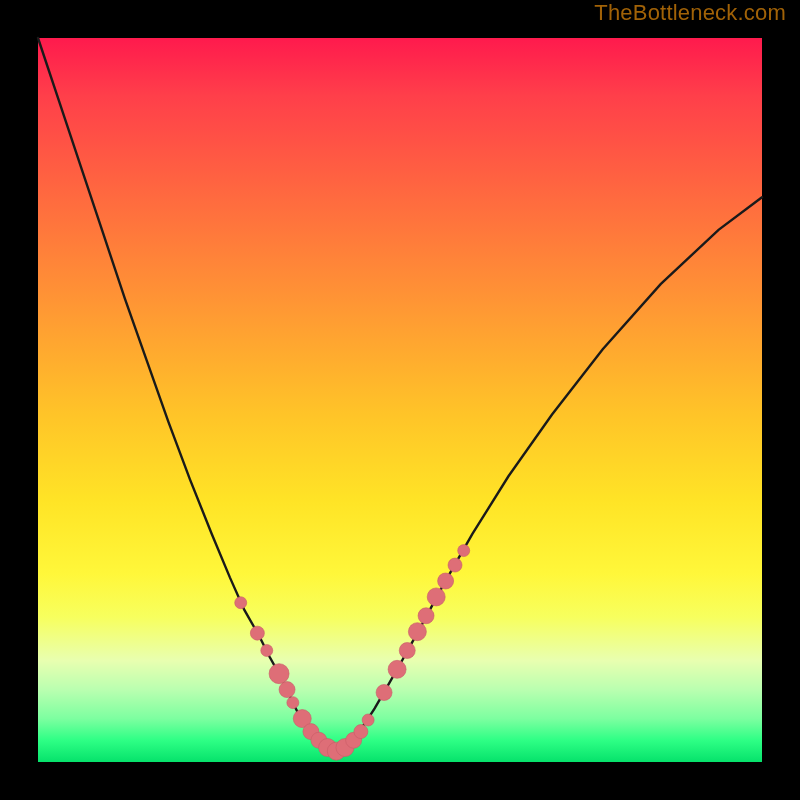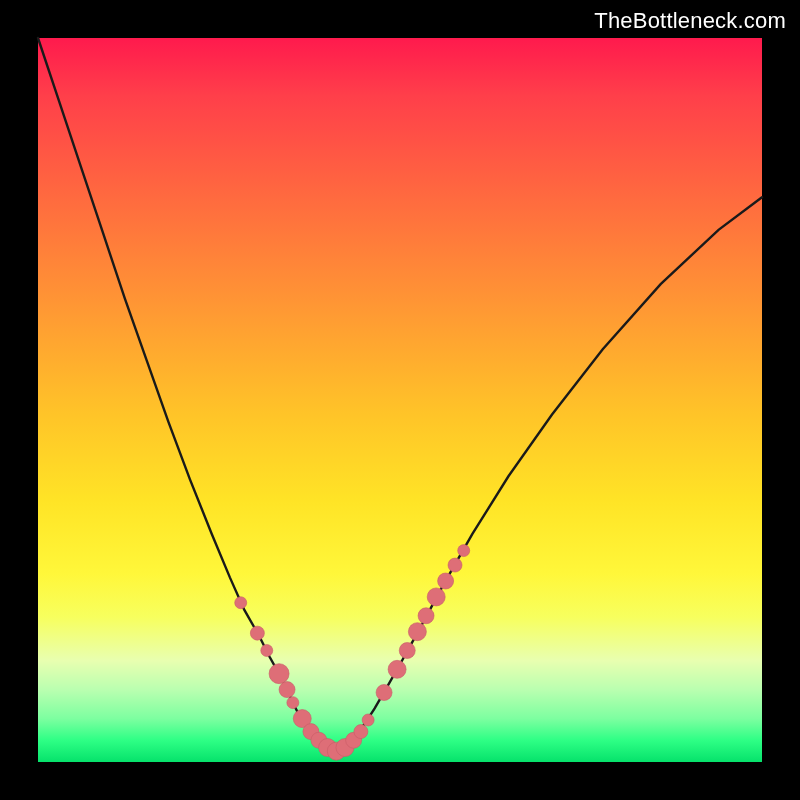--- a/index.html
+++ b/index.html
@@ -36,23 +36,23 @@
       #f7ff5e 80%,
       #e8ffb0 86%,
       #baffb0 90%,
       #7dffa0 94%,
       #2eff85 97%,
       #06e26b 100%
     );
   }
   .watermark {
     position: absolute;
-    top: 8px;
+    top: 0;
     right: 14px;
-    color: #ffffff;
+    color: #a16207;
     font-size: 22px;
     letter-spacing: 0.2px;
     user-select: none;
   }
   svg.curve {
     position: absolute;
     left: 0;
     top: 0;
     width: 724px;
     height: 724px;

